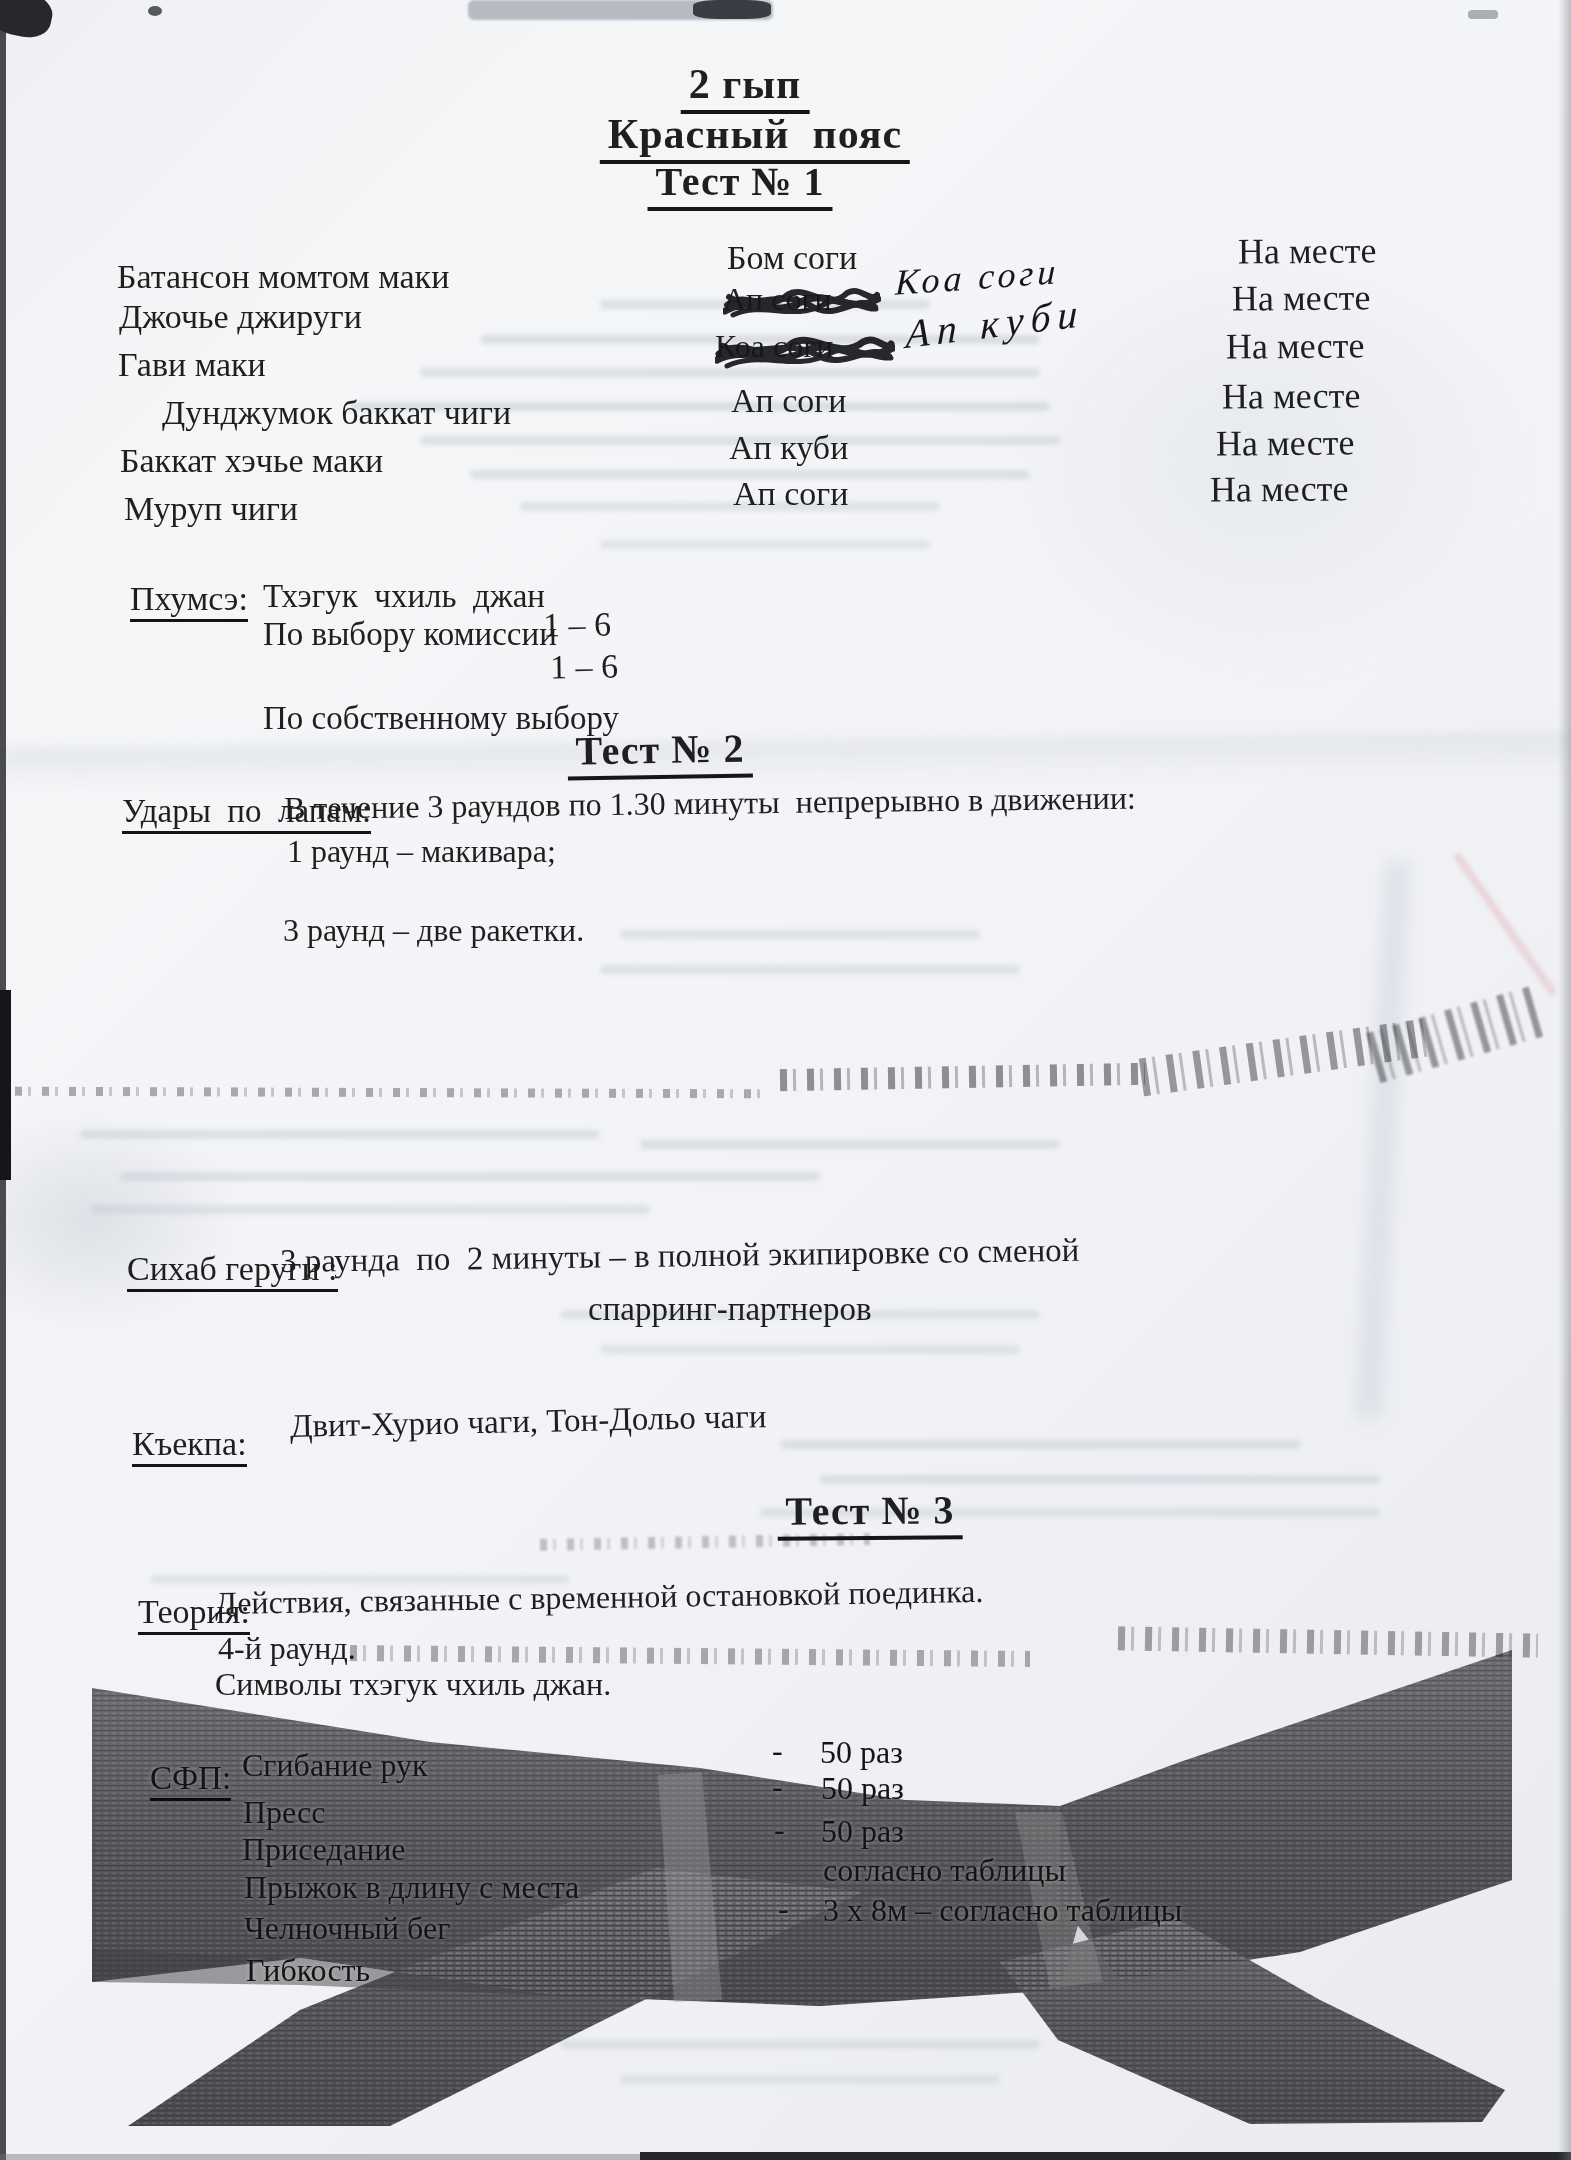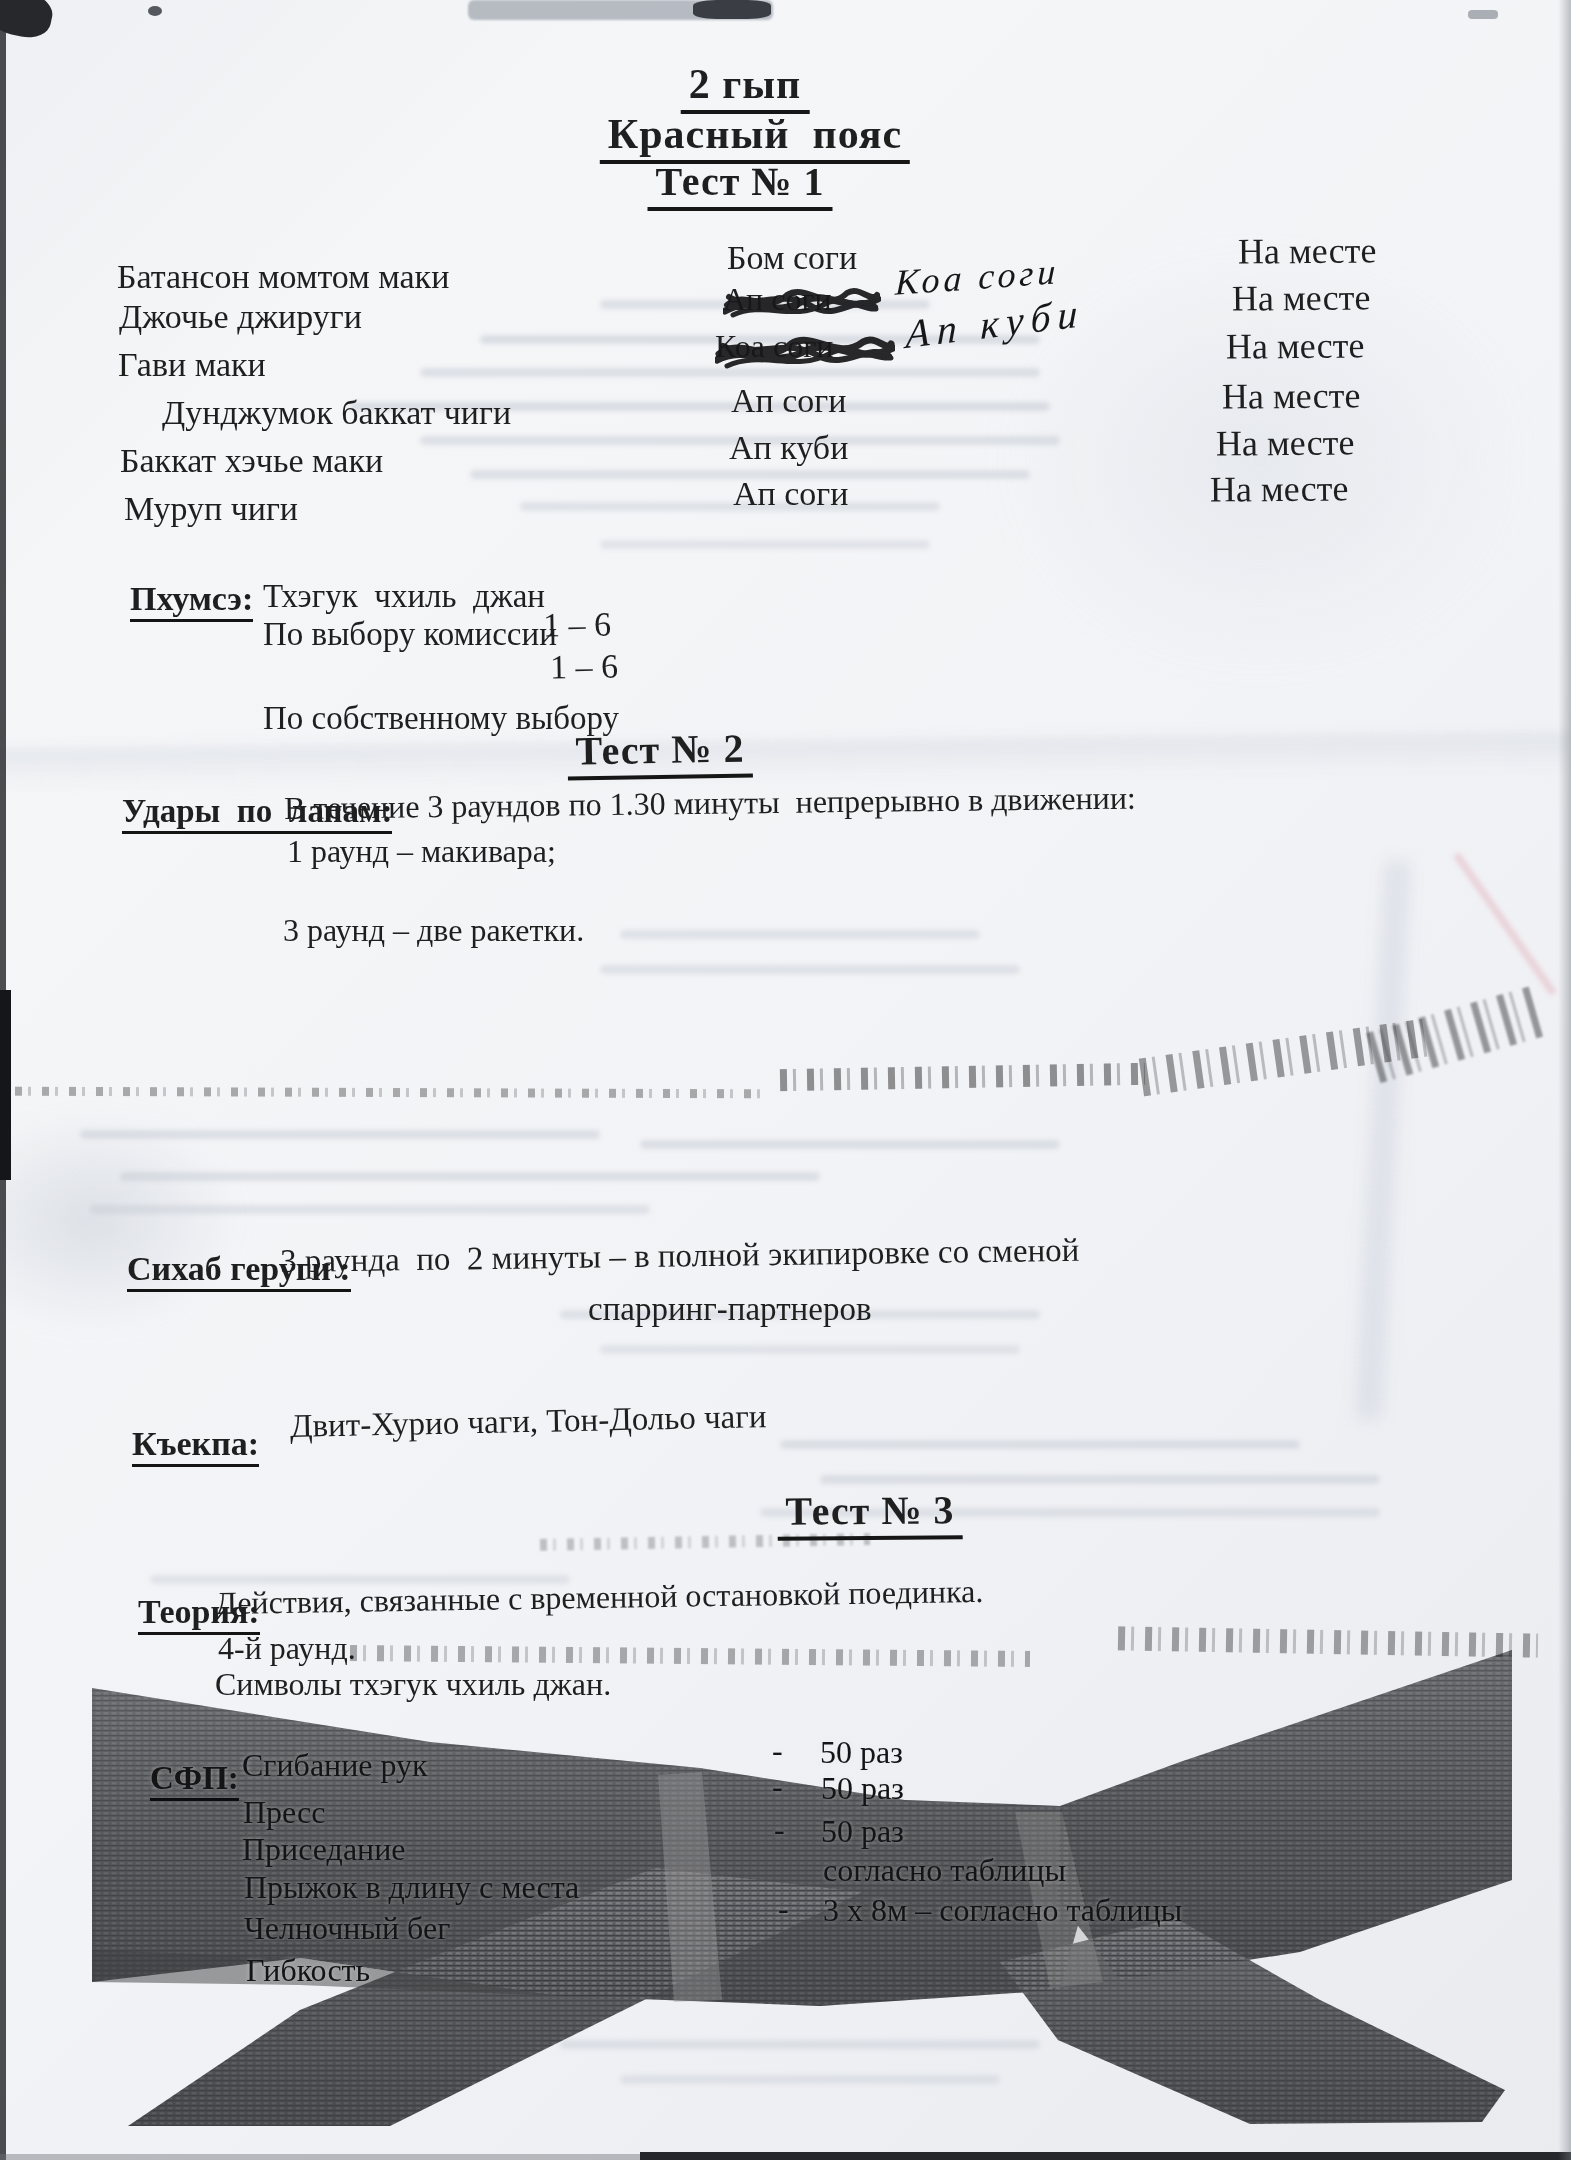--- a/index.html
+++ b/index.html
@@ -5,21 +5,21 @@
   html,body{margin:0;padding:0;background:#888;}
   #page{
     position:relative;width:1571px;height:2160px;overflow:hidden;
     background:linear-gradient(135deg,#eef0f3 0%,#f5f6f8 18%,#f2f3f6 55%,#e9ebef 100%);
     font-family:"Liberation Serif","DejaVu Serif",serif;color:#1c1c1c;
   }
   .abs{position:absolute;}
   .pre{white-space:pre;}
   .doc{font-family:"Liberation Serif","DejaVu Serif",serif;color:#1f1f20;z-index:3;}
   .title{font-weight:bold;border-bottom:4px solid #161616;padding:0 8px 2px 8px;transform:translateX(-50%);letter-spacing:1px;}
-  .label{font-weight:bold;border-bottom:3px solid #141414;padding-bottom:1px;}
+  .label{font-weight:normal;border-bottom:3px solid #141414;padding-bottom:1px;}
   .ghost{position:absolute;height:9px;background:#c3c9d2;border-radius:5px;filter:blur(2.5px);z-index:1;}
   .smudge{position:absolute;z-index:4;pointer-events:none;}
   .speck{background:repeating-linear-gradient(90deg,rgba(20,20,22,.75) 0 7px,rgba(20,20,22,0) 7px 13px,rgba(40,40,44,.5) 13px 16px,rgba(20,20,22,0) 16px 27px);}
   .hand{font-style:italic;color:#17171a;z-index:3;}
   .overbelt{color:#141416;text-shadow:0 0 5px rgba(235,235,235,.45);z-index:3;}
   .scrib-wrap{z-index:3;}
   .scrib-wrap svg{position:absolute;left:0;top:0;}
 </style>
 </head>
 <body>

